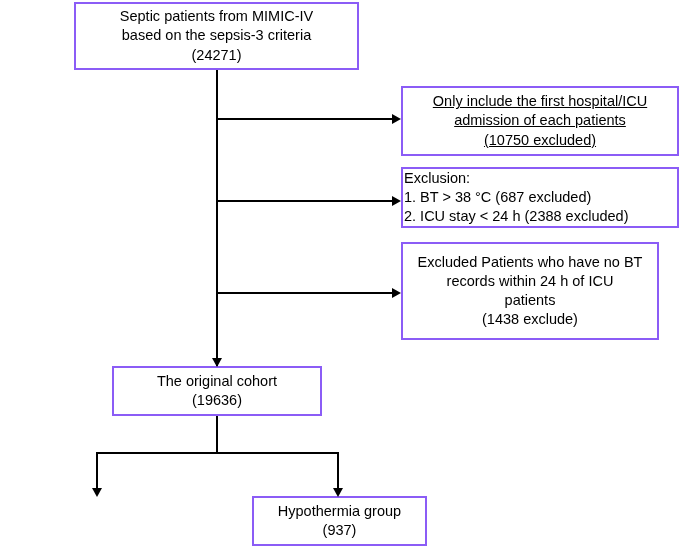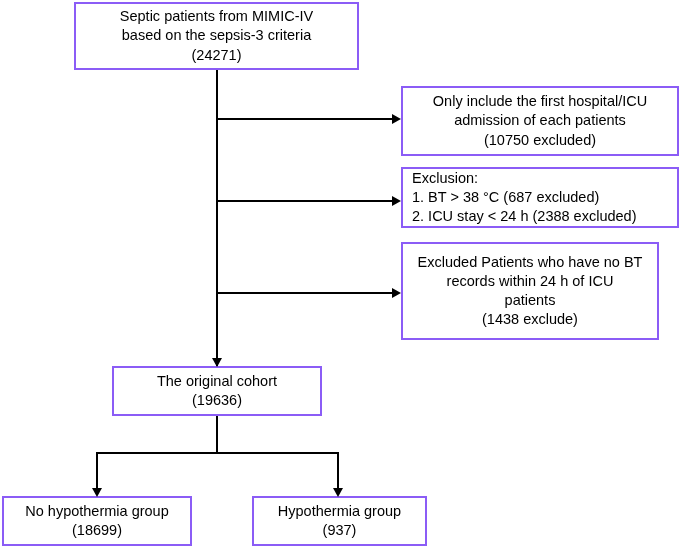--- a/index.html
+++ b/index.html
@@ -29,30 +29,30 @@
     align-items: center;
     justify-content: center;
     text-align: center;
     font-size: 14.5px;
     line-height: 1.32;
     color: #000000;
   }
   .node.left-align {
     align-items: flex-start;
     text-align: left;
-    padding-left: 9px;
+    padding-left: 1px;
   }
   .node .ln {
     display: block;
     white-space: nowrap;
   }
 
   
   #node-source      { left: 74px;  top: 2px;   width: 285px; height: 68px; }
-  #node-exc-1       { left: 401px; top: 86px;  width: 278px; height: 70px; }
+  #node-exc-1       { left: 401px; top: 86px;  width: 278px; height: 70px; text-decoration: underline; }
   #node-exc-2       { left: 401px; top: 167px; width: 278px; height: 61px; }
   #node-exc-3       { left: 401px; top: 242px; width: 258px; height: 98px; }
   #node-cohort      { left: 112px; top: 366px; width: 210px; height: 50px; }
   #node-group-left  { left: 2px;   top: 496px; width: 190px; height: 50px; }
   #node-group-right { left: 252px; top: 496px; width: 175px; height: 50px; }
 
   
   .line {
     position: absolute;
     background: #000000;
@@ -125,24 +125,20 @@
     <span class="ln">records within 24 h of ICU</span>
     <span class="ln">patients</span>
     <span class="ln">(1438 exclude)</span>
   </div>
 
   <div class="node" id="node-cohort">
     <span class="ln">The original cohort</span>
     <span class="ln">(19636)</span>
   </div>
 
-  <div class="node" id="node-group-left">
-    <span class="ln">No hypothermia group</span>
-    <span class="ln">(18699)</span>
-  </div>
 
   <div class="node" id="node-group-right">
     <span class="ln">Hypothermia group</span>
     <span class="ln">(937)</span>
   </div>
 
   <div class="line vline" id="trunk-main"></div>
   <div class="line hline" id="branch-1"></div>
   <div class="line hline" id="branch-2"></div>
   <div class="line hline" id="branch-3"></div>

